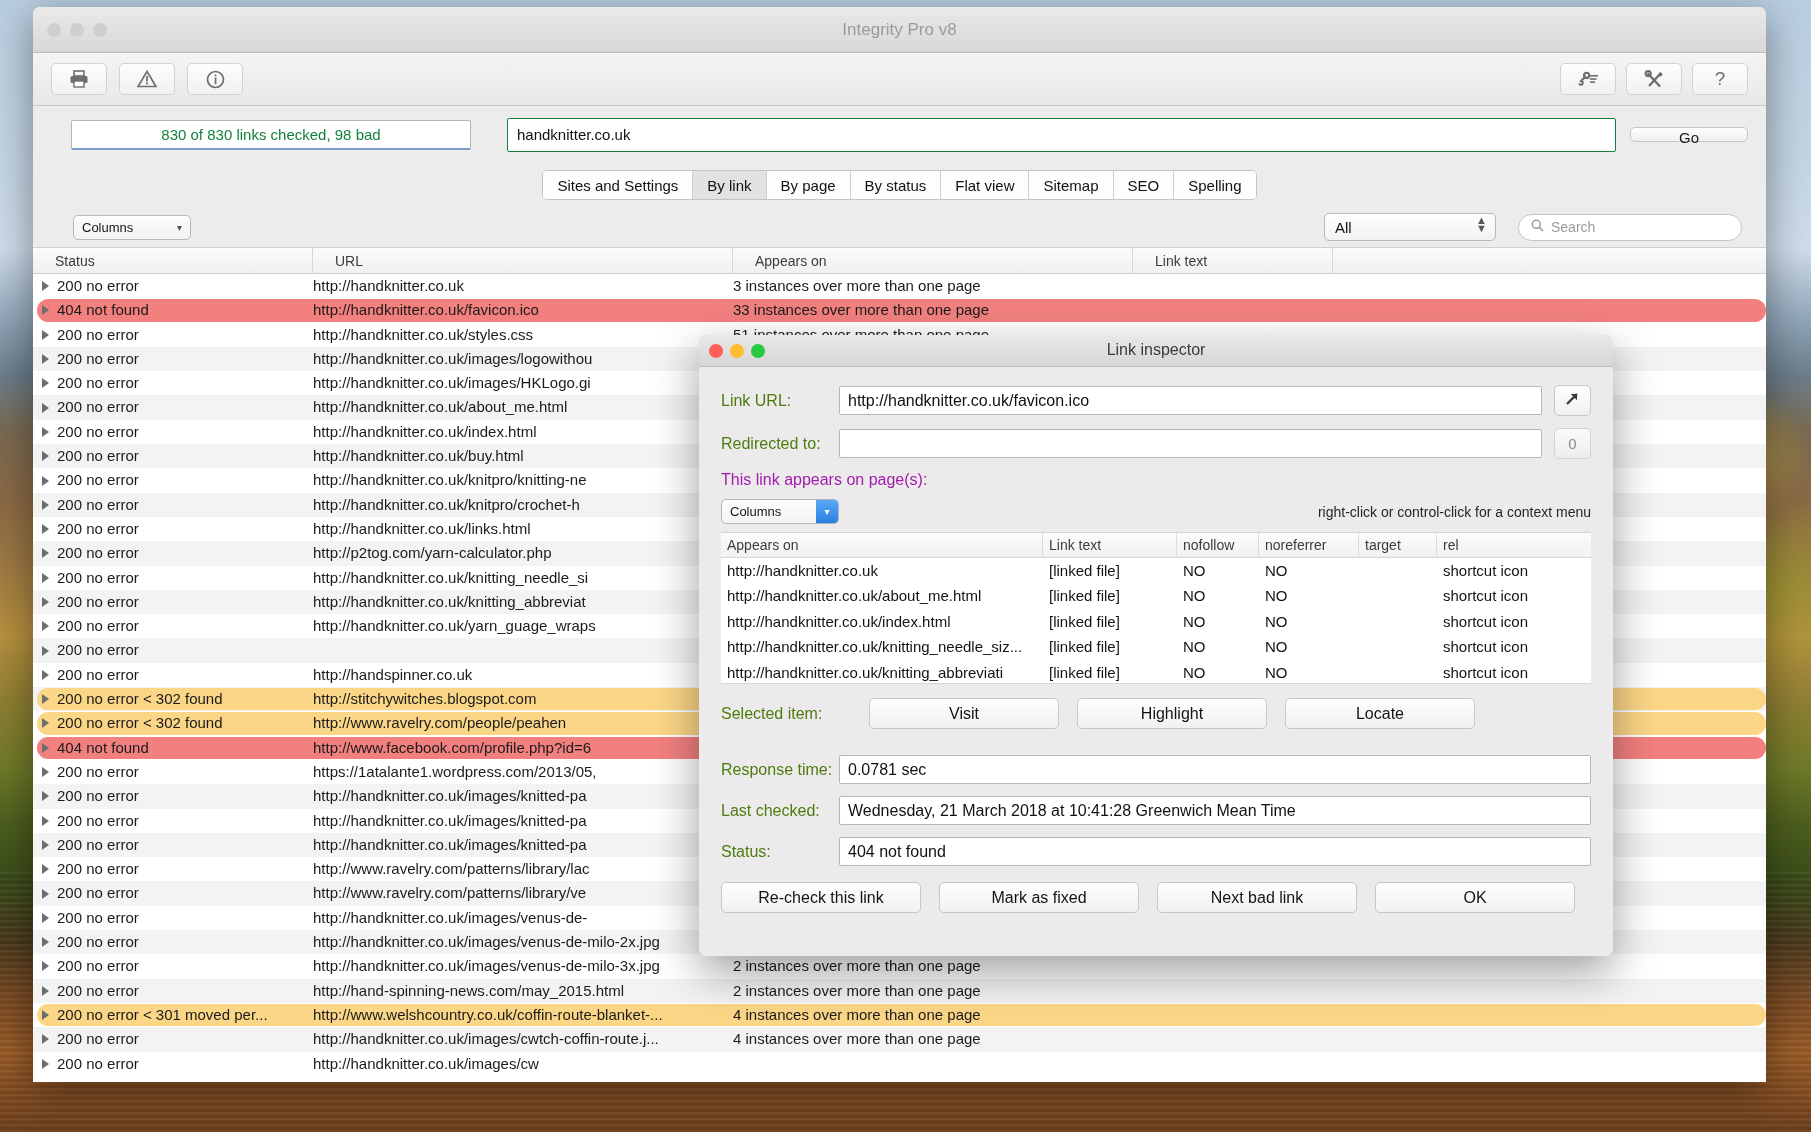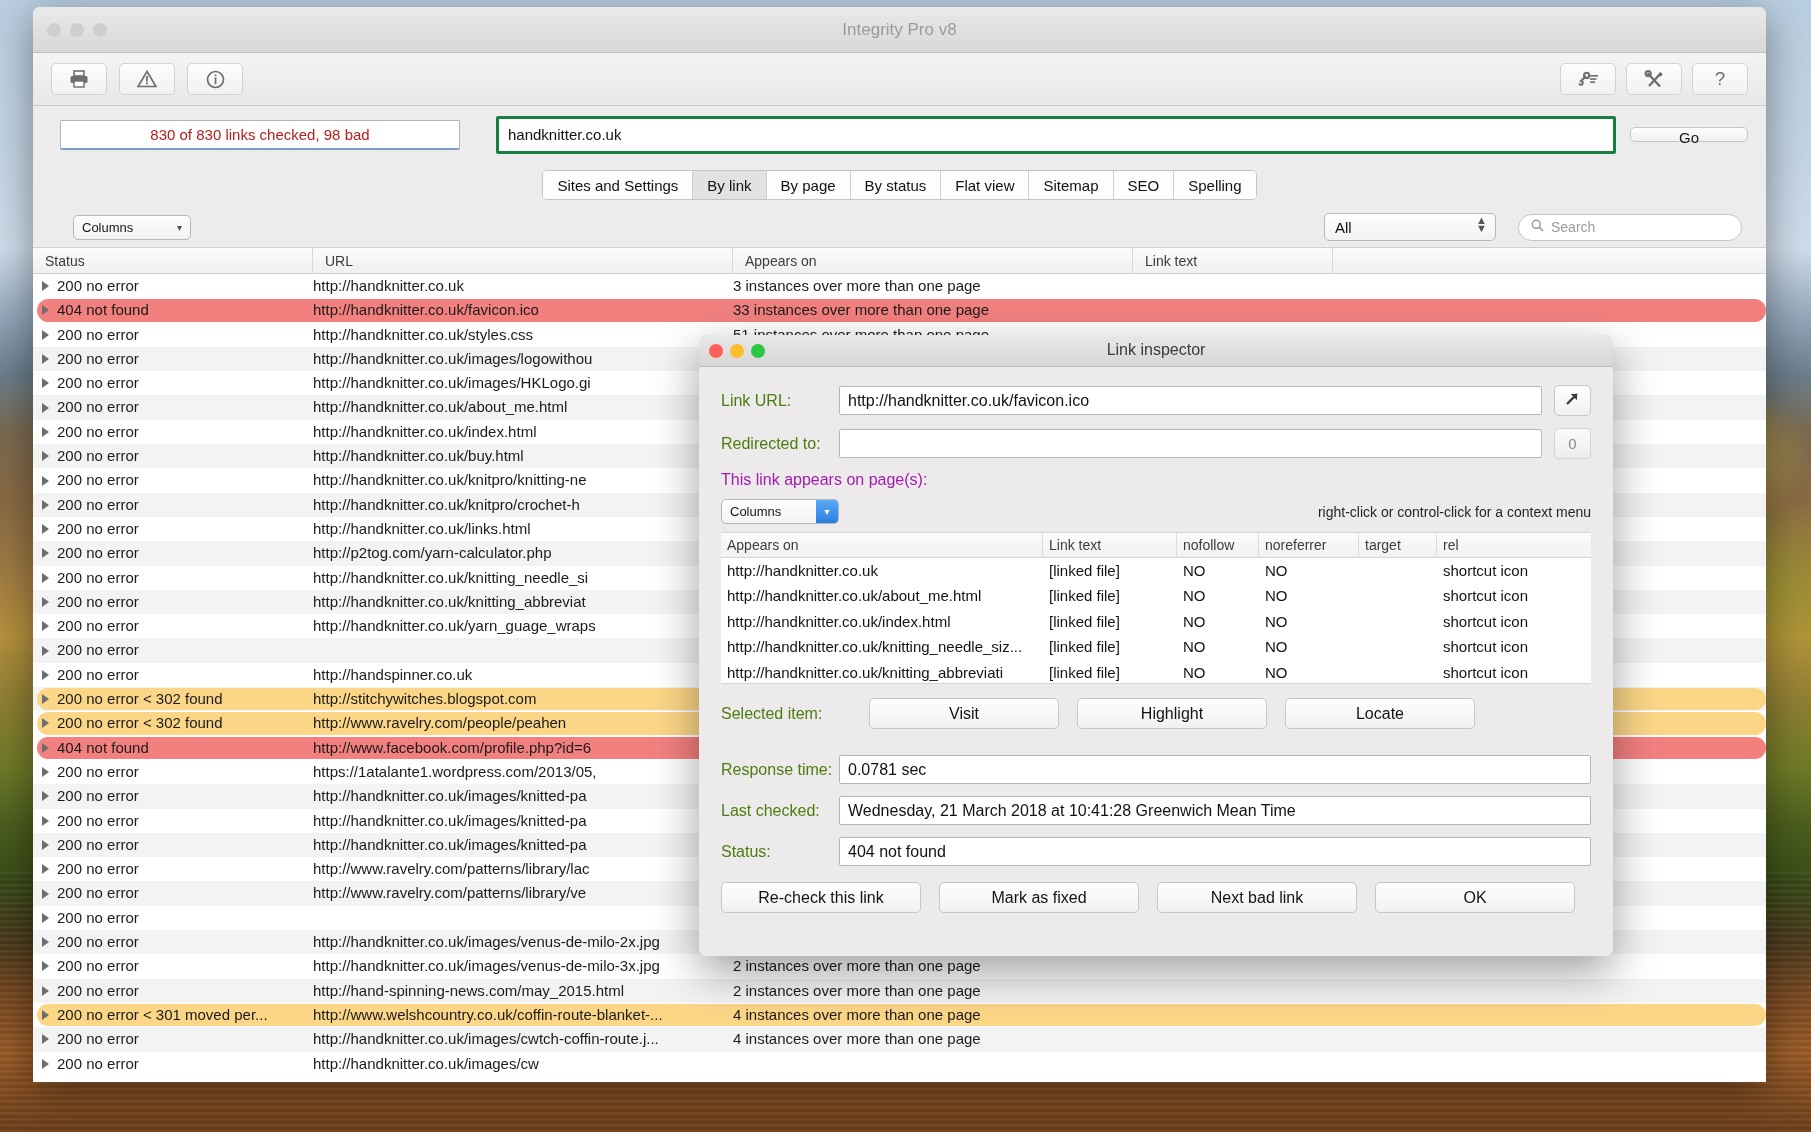--- a/index.html
+++ b/index.html
@@ -111,26 +111,26 @@
     padding: 0 18px;
     gap: 14px;
   }
   .status-box {
     width: 400px; height: 30px;
     background: #fff;
     border: 1px solid #b4b4b4;
     border-bottom: 2px solid #7a9cc6;
     border-radius: 2px;
     display: flex; align-items: center; justify-content: center;
-    font-size: 15px; color: #b91c1c;
-    margin-left: 9px;
+    font-size: 15px; color: #15803d;
+    margin-left: 20px;
   }
   .url-input {
     flex: 1; height: 30px;
-    background: #fff; border: 3px solid #15803d; border-radius: 2px;
+    background: #fff; border: 1px solid #15803d; border-radius: 2px;
     font-size: 15px; color: #111;
     padding: 16px 9px; margin-left: 22px;
     font-family: "Liberation Sans", sans-serif;
   }
   .go-btn {
     width: 118px; height: 15px;
     border: 1px solid #c6c6c6; border-radius: 5px;
     background: linear-gradient(to bottom,#fefefe,#f0f0f0);
     font-size: 15px; color: #1a1a1a; cursor: default;
     font-family: "Liberation Sans", sans-serif;
@@ -209,21 +209,21 @@
     position: relative;
     border-top: 1px solid #d0d0d0;
   }
   .thead {
     display: flex; height: 26px;
     background: linear-gradient(to bottom,#fbfbfb,#f0f0f0);
     border-bottom: 1px solid #cfcfcf;
     font-size: 14px; color: #3c3c3c;
     align-items: center;
   }
-  .thead div { padding-left: 12px; border-right: 1px solid #d8d8d8; height: 26px; line-height: 26px; }
+  .thead div { padding-left: 22px; border-right: 1px solid #d8d8d8; height: 26px; line-height: 26px; }
   .col-status { width: 280px; }
   .col-url    { width: 420px; }
   .col-app    { width: 400px; }
   .col-link   { width: 200px; }
   .col-tail   { flex: 1; border-right: none !important; }
 
   .trow {
     display: flex; height: 24.3px; align-items: center;
     font-size: 15px; color: #1b1b1b;
     position: relative;
@@ -695,20 +695,21 @@
             <span>200 no error</span>
           </div>
           <div class="c url">http://www.ravelry.com/patterns/library/ve</div>
           <div class="c app"></div>
         </div>
         <div class="trow">
           <div class="c status">
             <span class="disclosure"></span>
             <span>200 no error</span>
           </div>
+          <div class="c url">http://handknitter.co.uk/images/venus-de-</div>
           <div class="c app"></div>
         </div>
         <div class="trow alt">
           <div class="c status">
             <span class="disclosure"></span>
             <span>200 no error</span>
           </div>
           <div class="c url">http://handknitter.co.uk/images/venus-de-milo-2x.jpg</div>
           <div class="c app">2 instances over more than one page</div>
         </div>

